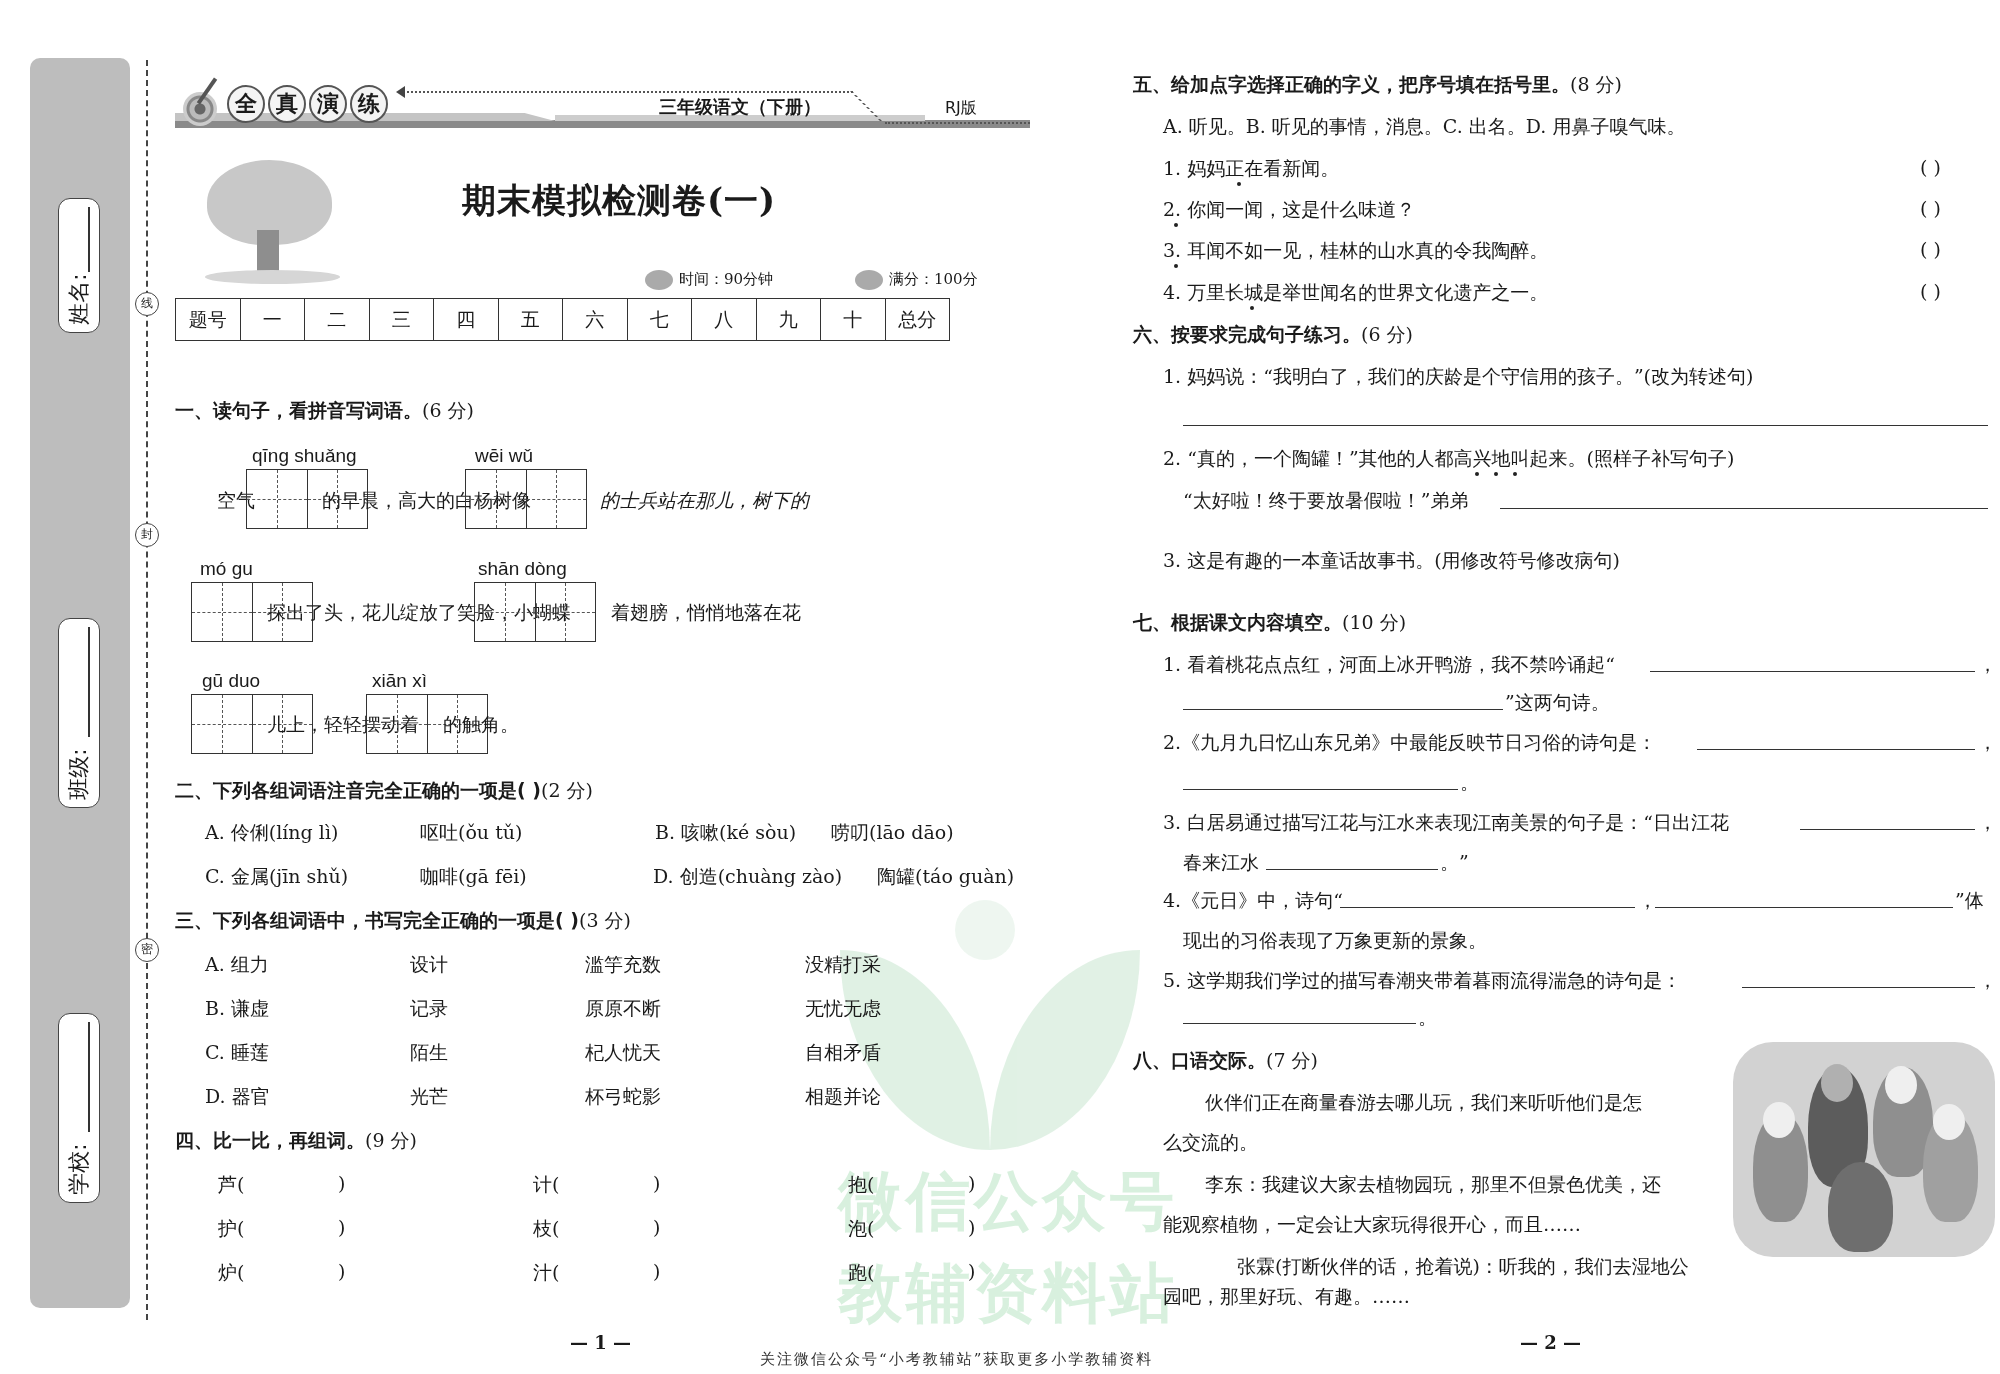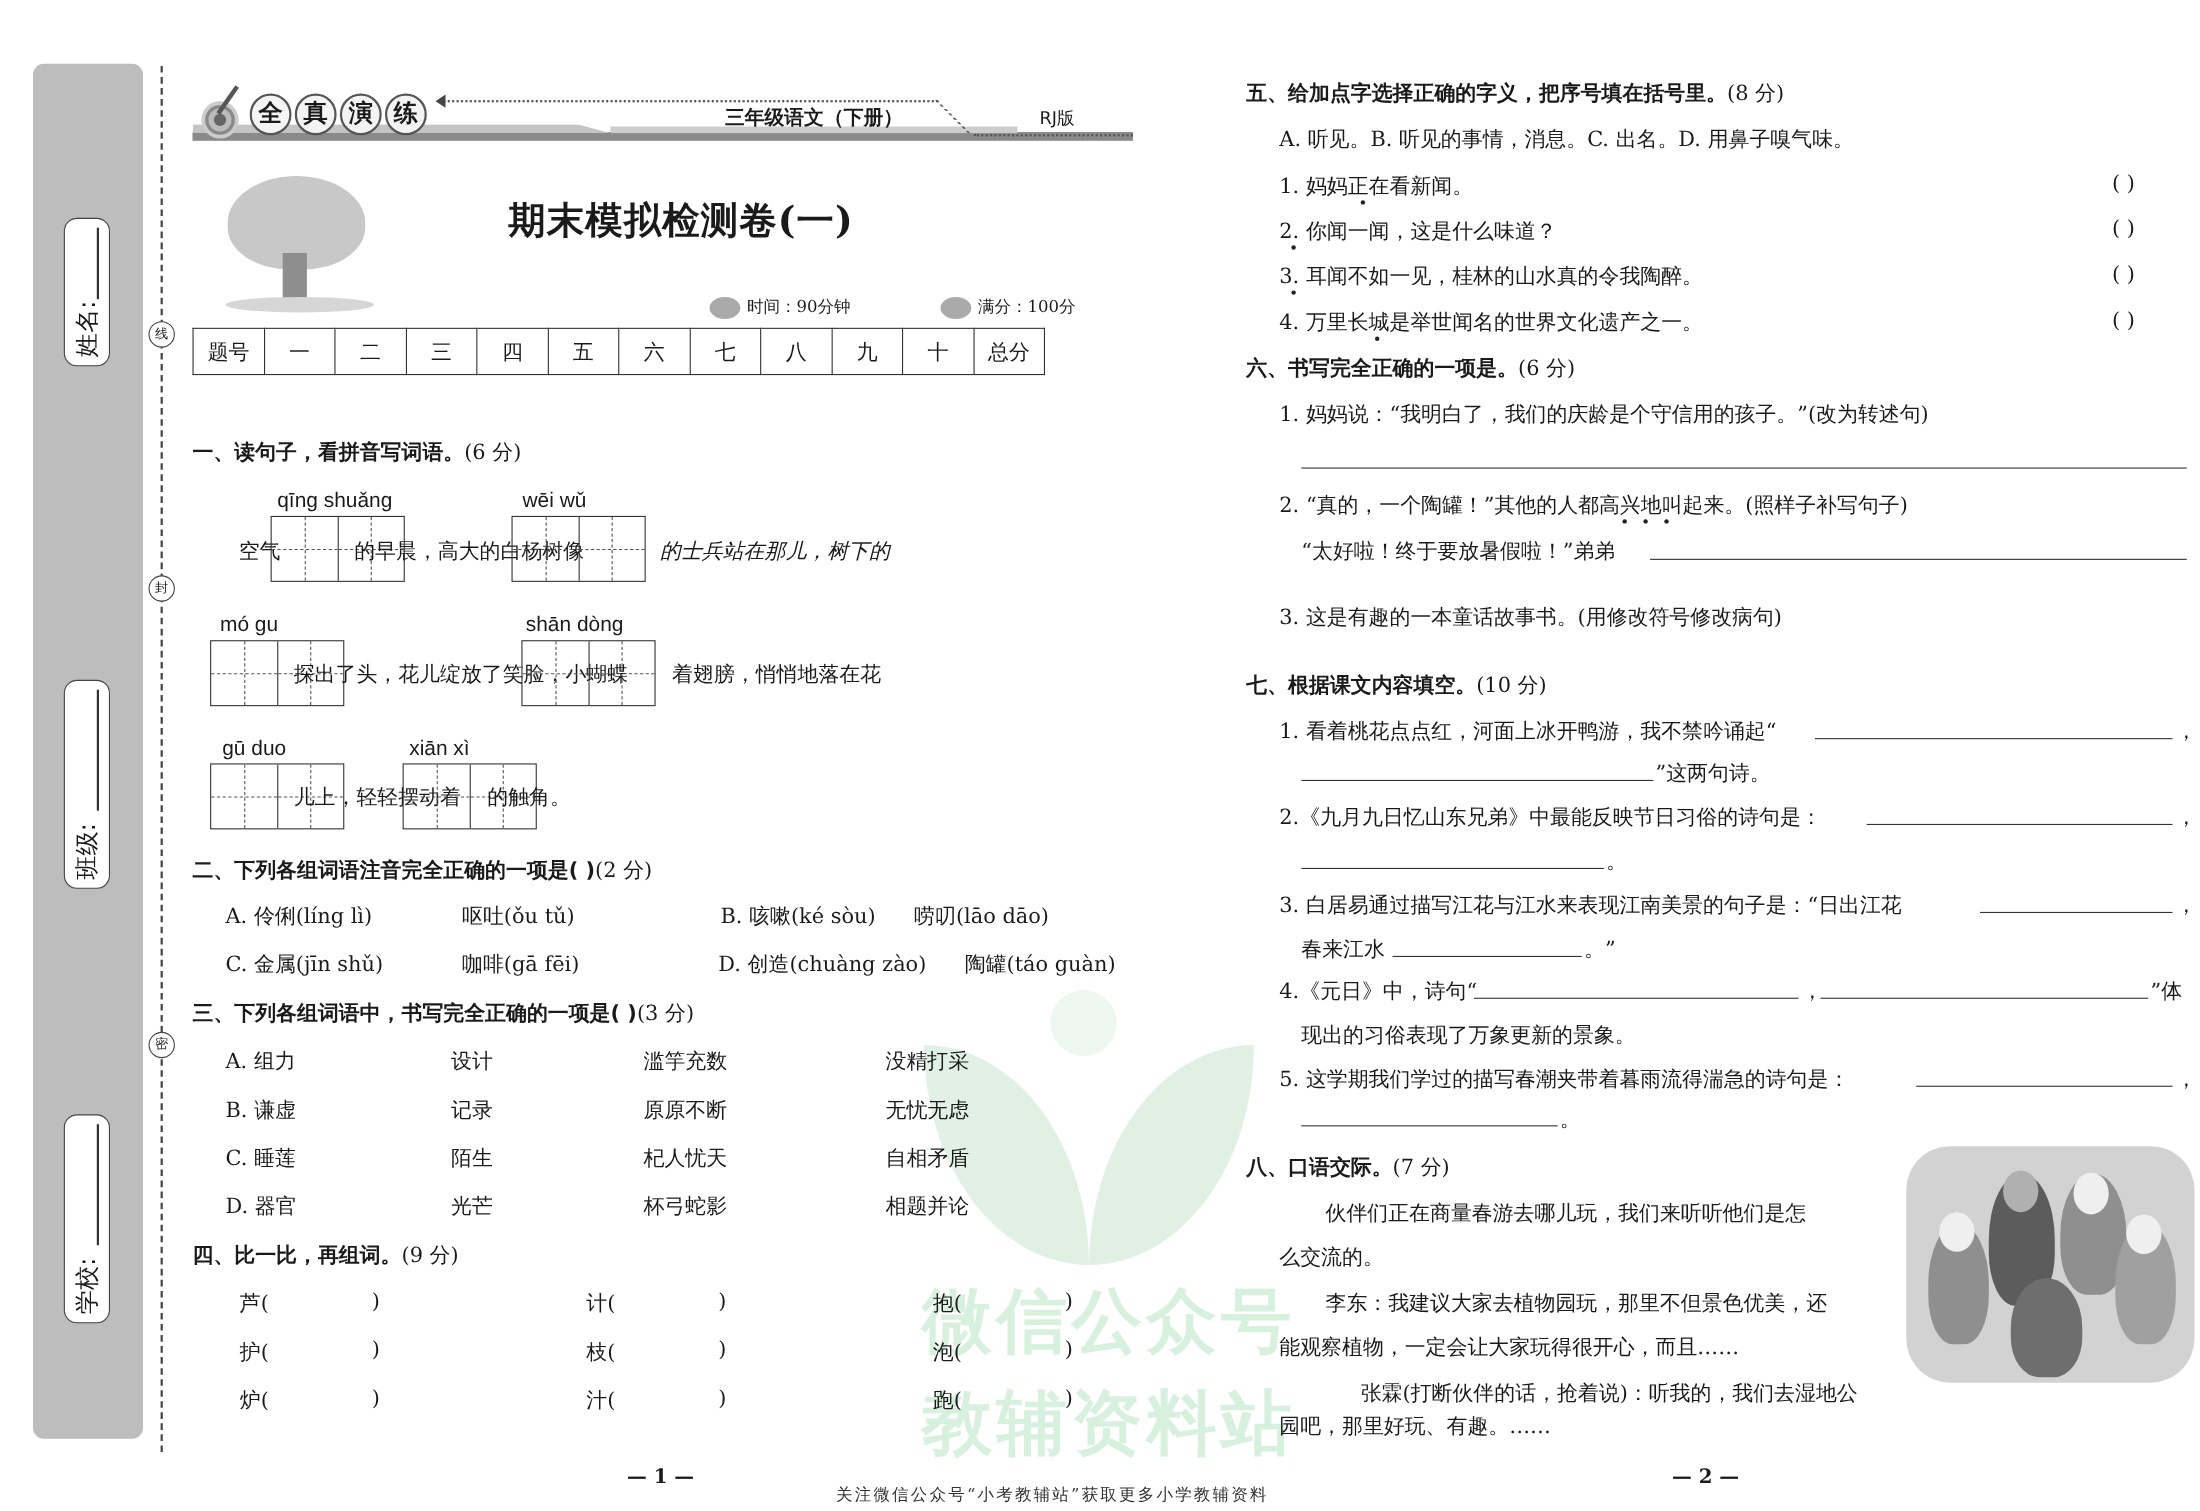--- a/index.html
+++ b/index.html
@@ -272,21 +272,21 @@
 <div class="dot" style="left:1174px;top:223px;"></div>
 <div class="t" style="left:1920px;top:197px;">(        )</div>
 <div class="t" style="left:1163px;top:238px;">3. 耳闻不如一见，桂林的山水真的令我陶醉。</div>
 <div class="dot" style="left:1174px;top:264px;"></div>
 <div class="t" style="left:1920px;top:238px;">(        )</div>
 <div class="t" style="left:1163px;top:280px;">4. 万里长城是举世闻名的世界文化遗产之一。</div>
 <div class="dot" style="left:1250px;top:306px;"></div>
 <div class="t" style="left:1920px;top:280px;">(        )</div>
 
 <div class="h" style="left:1133px;top:322px;">
-  <span>六、书写完全正确的一项是。</span><span class="pts">(6 分)</span>
+  <span>六、按要求完成句子练习。</span><span class="pts">(6 分)</span>
 </div>
 <div class="t" style="left:1163px;top:364px;">1. 妈妈说：“我明白了，我们的庆龄是个守信用的孩子。”(改为转述句)</div>
 <div class="uline" style="left:1183px;top:424px;width:805px;"></div>
 <div class="t" style="left:1163px;top:446px;">2. “真的，一个陶罐！”其他的人都高兴地叫起来。(照样子补写句子)</div>
 <div class="dot" style="left:1475px;top:472px;"></div>
 <div class="dot" style="left:1494px;top:472px;"></div>
 <div class="dot" style="left:1513px;top:472px;"></div>
 <div class="t" style="left:1183px;top:488px;">“太好啦！终于要放暑假啦！”弟弟</div>
 <div class="uline" style="left:1500px;top:507px;width:488px;"></div>
 <div class="t" style="left:1163px;top:548px;">3. 这是有趣的一本童话故事书。(用修改符号修改病句)</div>

